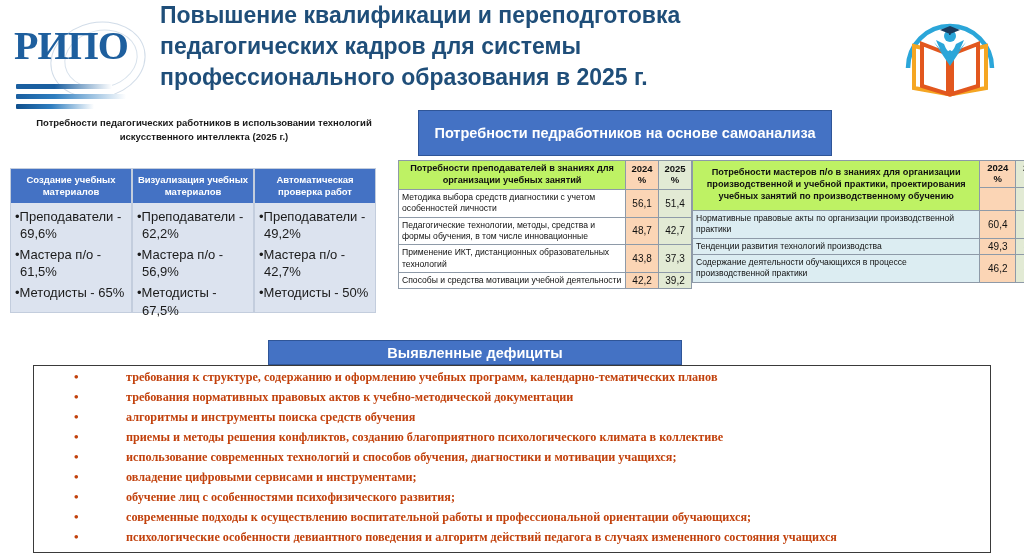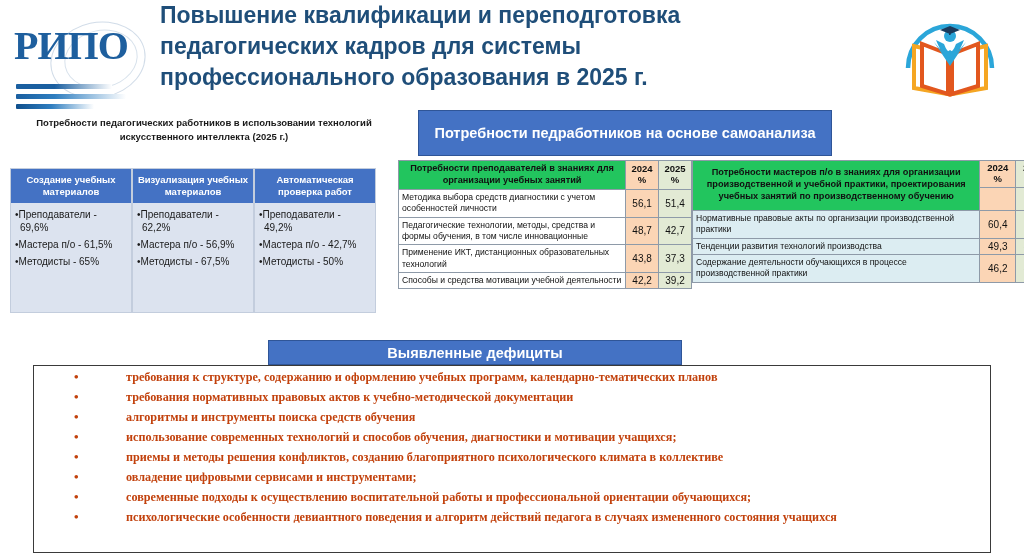--- a/index.html
+++ b/index.html
@@ -60,27 +60,27 @@
   #banner-self{left:418px;top:110px;width:412px;height:44px;font-size:14.5px;line-height:1.3;}
   #banner-def{left:268px;top:340px;width:412px;height:23px;font-size:14.5px;}
 
   
   .cards{position:absolute;left:10px;top:168px;width:382px;height:145px;display:flex;gap:0;}
   .card{width:120px;background:#dce3ef;border:1px solid #c3cddd;display:flex;flex-direction:column;}
   .card-head{
     background:#4472c4;color:#fff;font-size:9.5px;font-weight:bold;
     text-align:center;padding:5px 3px;line-height:1.25;
   }
-  .card-body{padding:5px 4px 4px 4px;font-size:10px;color:#1a1a1a;line-height:1.32;flex:1;}
+  .card-body{padding:5px 4px 4px 4px;font-size:13px;color:#1a1a1a;line-height:1.32;flex:1;}
   .card-body div{margin-bottom:4px;text-indent:-5px;padding-left:5px;}
 
   
   .tbl{position:absolute;border-collapse:collapse;font-size:8.6px;color:#111;}
   .tbl td,.tbl th{border:1px solid #8e9aa8;padding:2px 3px;vertical-align:middle;}
-  .tbl .hdr{background:#22c55e;font-weight:bold;text-align:center;font-size:9.2px;line-height:1.3;}
+  .tbl .hdr{background:#bef264;font-weight:bold;text-align:center;font-size:9.2px;line-height:1.3;}
   .tbl .num24{background:#fbd5b5;text-align:center;font-size:10px;width:26px;}
   .tbl .num25{background:#e2ead4;text-align:center;font-size:10px;width:26px;}
   .tbl .h24{background:#fbd5b5;text-align:center;font-weight:bold;font-size:9.5px;width:26px;line-height:1.15;}
   .tbl .h25{background:#e2ead4;text-align:center;font-weight:bold;font-size:9.5px;width:26px;line-height:1.15;margin-top:8px;}
   .tbl .lbl{line-height:1.32;}
   #tbl-left{left:398px;top:160px;width:294px;}
   #tbl-left .lbl{background:#ffffff;width:222px;}
   #tbl-right{left:692px;top:160px;width:360px;}
   #tbl-right .lbl{background:#dcedf2;width:258px;}
 
@@ -241,19 +241,20 @@
 </tbody>
   </table>
 
 <div class="blue-banner" id="banner-def">Выявленные дефициты</div>
 
 <div class="def-box">
   <ul class="def-list">
     <li>требования к структуре, содержанию и оформлению учебных программ, календарно-тематических планов</li>
     <li>требования нормативных правовых актов к учебно-методической документации</li>
     <li>алгоритмы и инструменты поиска средств обучения</li>
+    <li>приемы и методы решения конфликтов, созданию благоприятного психологического климата в коллективе</li>
     <li>использование современных технологий и способов обучения, диагностики и мотивации учащихся;</li>
-    <li>приемы и методы решения конфликтов, созданию благоприятного психологического климата в коллективе</li>
     <li>овладение цифровыми сервисами и инструментами;</li>
+    <li>обучение лиц с особенностями психофизического развития;</li>
     <li>современные подходы к осуществлению воспитательной работы и профессиональной ориентации обучающихся;</li>
     <li>психологические особенности девиантного поведения и алгоритм действий педагога в случаях измененного состояния учащихся</li>
   </ul>
 </div>
 
 </body></html>

